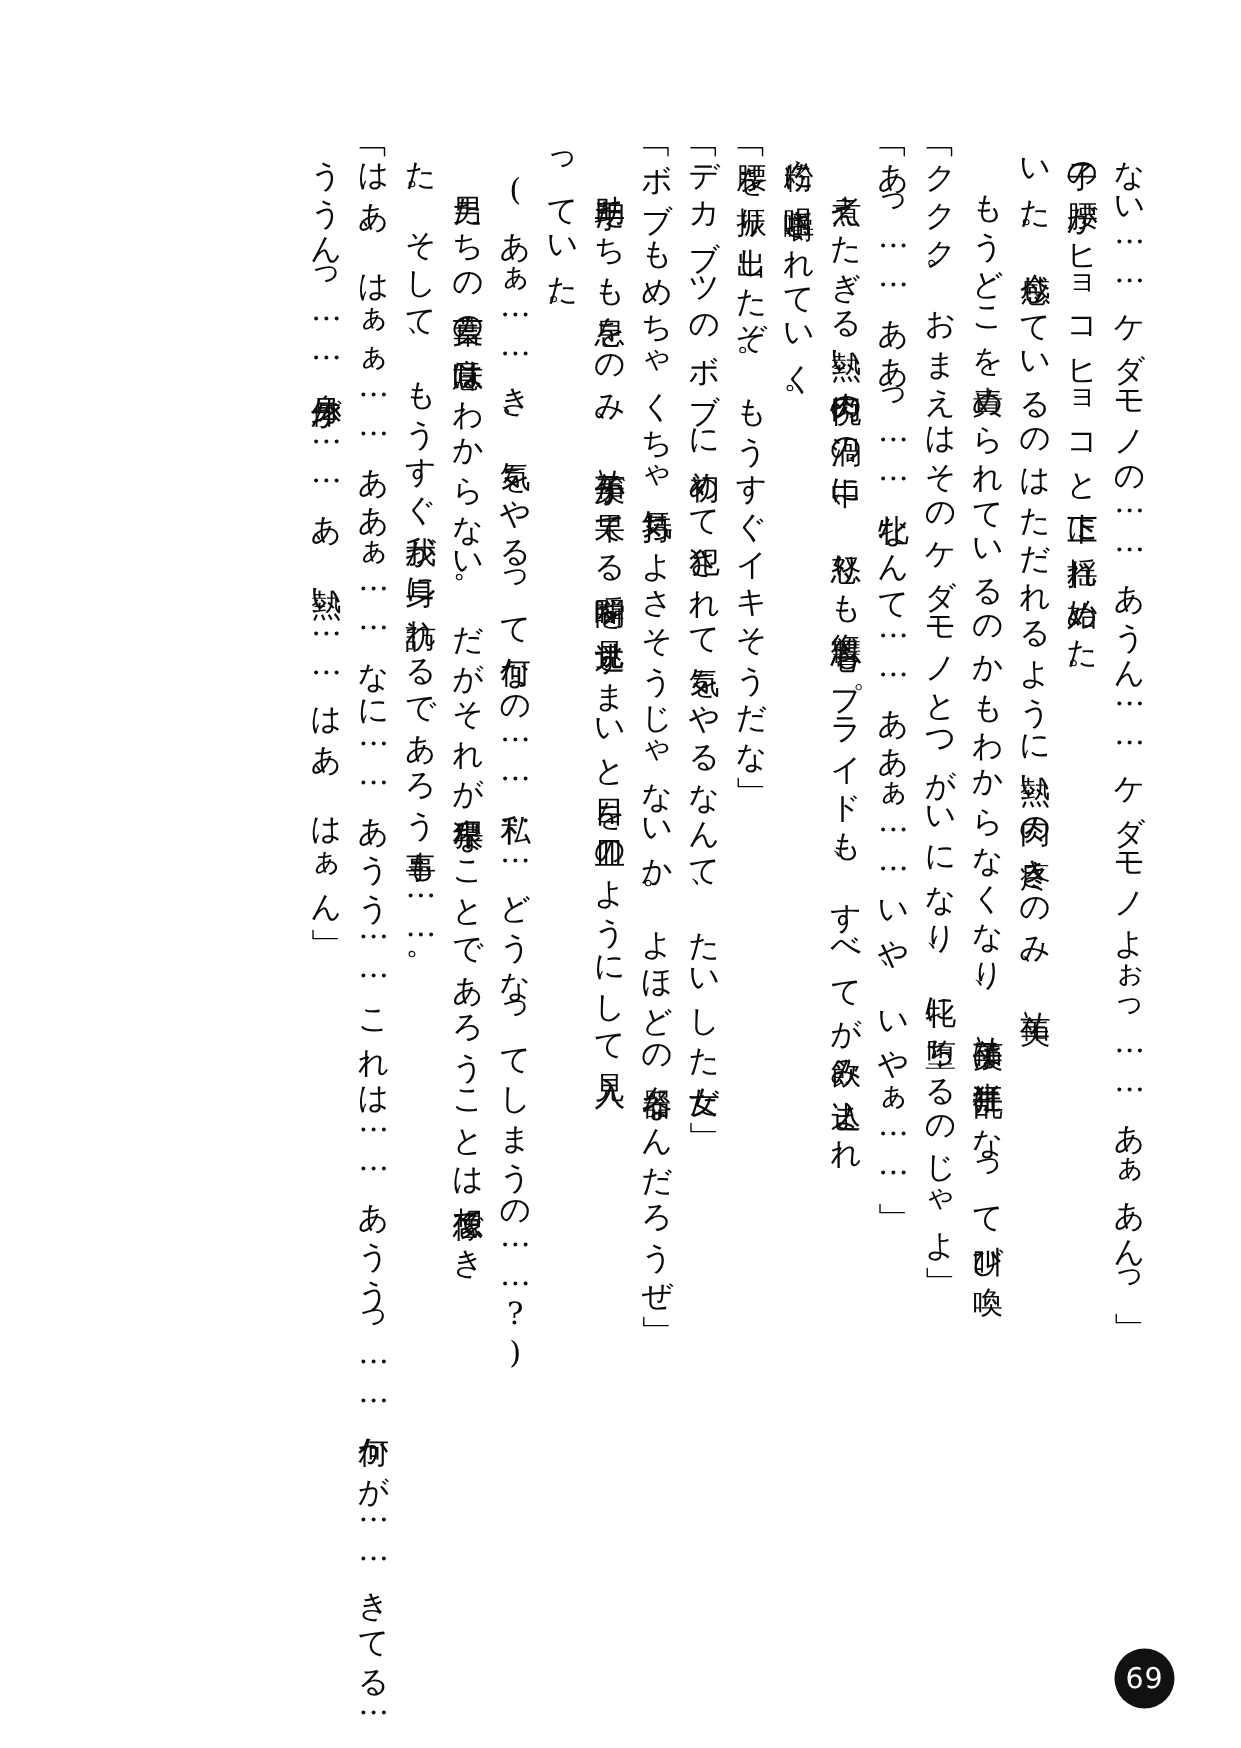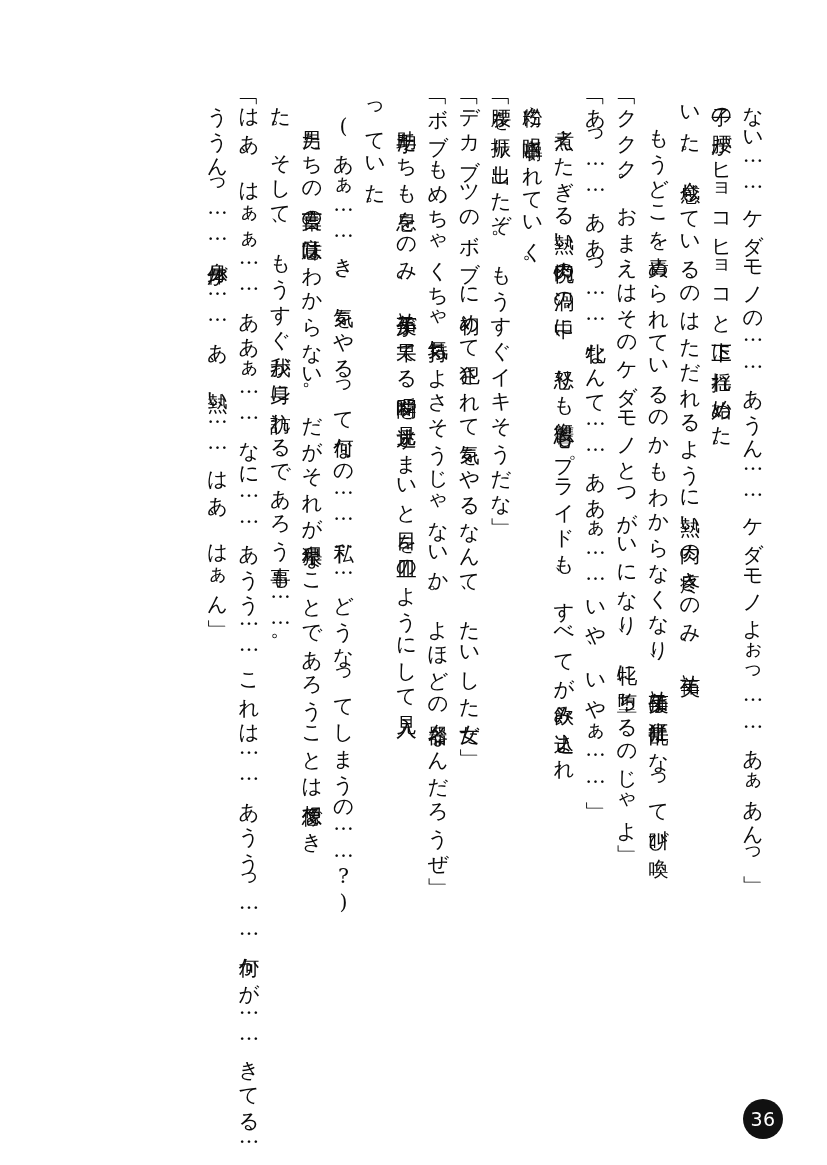--- a/index.html
+++ b/index.html
@@ -83,15 +83,15 @@
     <div class="v-line">「ボブもめちゃくちゃ気持ちよさそうじゃないか。よほどの名器なんだろうぜ」</div>
     <div class="v-line indent">助手たちも息をのみ、祐美子が果てる瞬間を見逃すまいと目を皿のようにして見入</div>
     <div class="v-line">っていた。</div>
     <div class="v-line indent">(あぁ……き、気をやるって何なの……私……どうなってしまうの……?)</div>
     <div class="v-line indent">男たちの言葉の意味はわからない。だがそれが卑猥なことであろうことは想像でき</div>
     <div class="v-line">た。そして、もうすぐ我が身に訪れるであろう事も……。</div>
     <div class="v-line">「はあ、はぁぁ……ああぁ……なに……あうう……これは……あううっ……何かが……きてる……</div>
     <div class="v-line">ううんっ……身体が……あ、熱い……はあ、はぁん」</div>
   </div>
 
-  <div class="page-number">36</div>
+  <div class="page-number">69</div>
 
 </div>
 
 </body></html>

